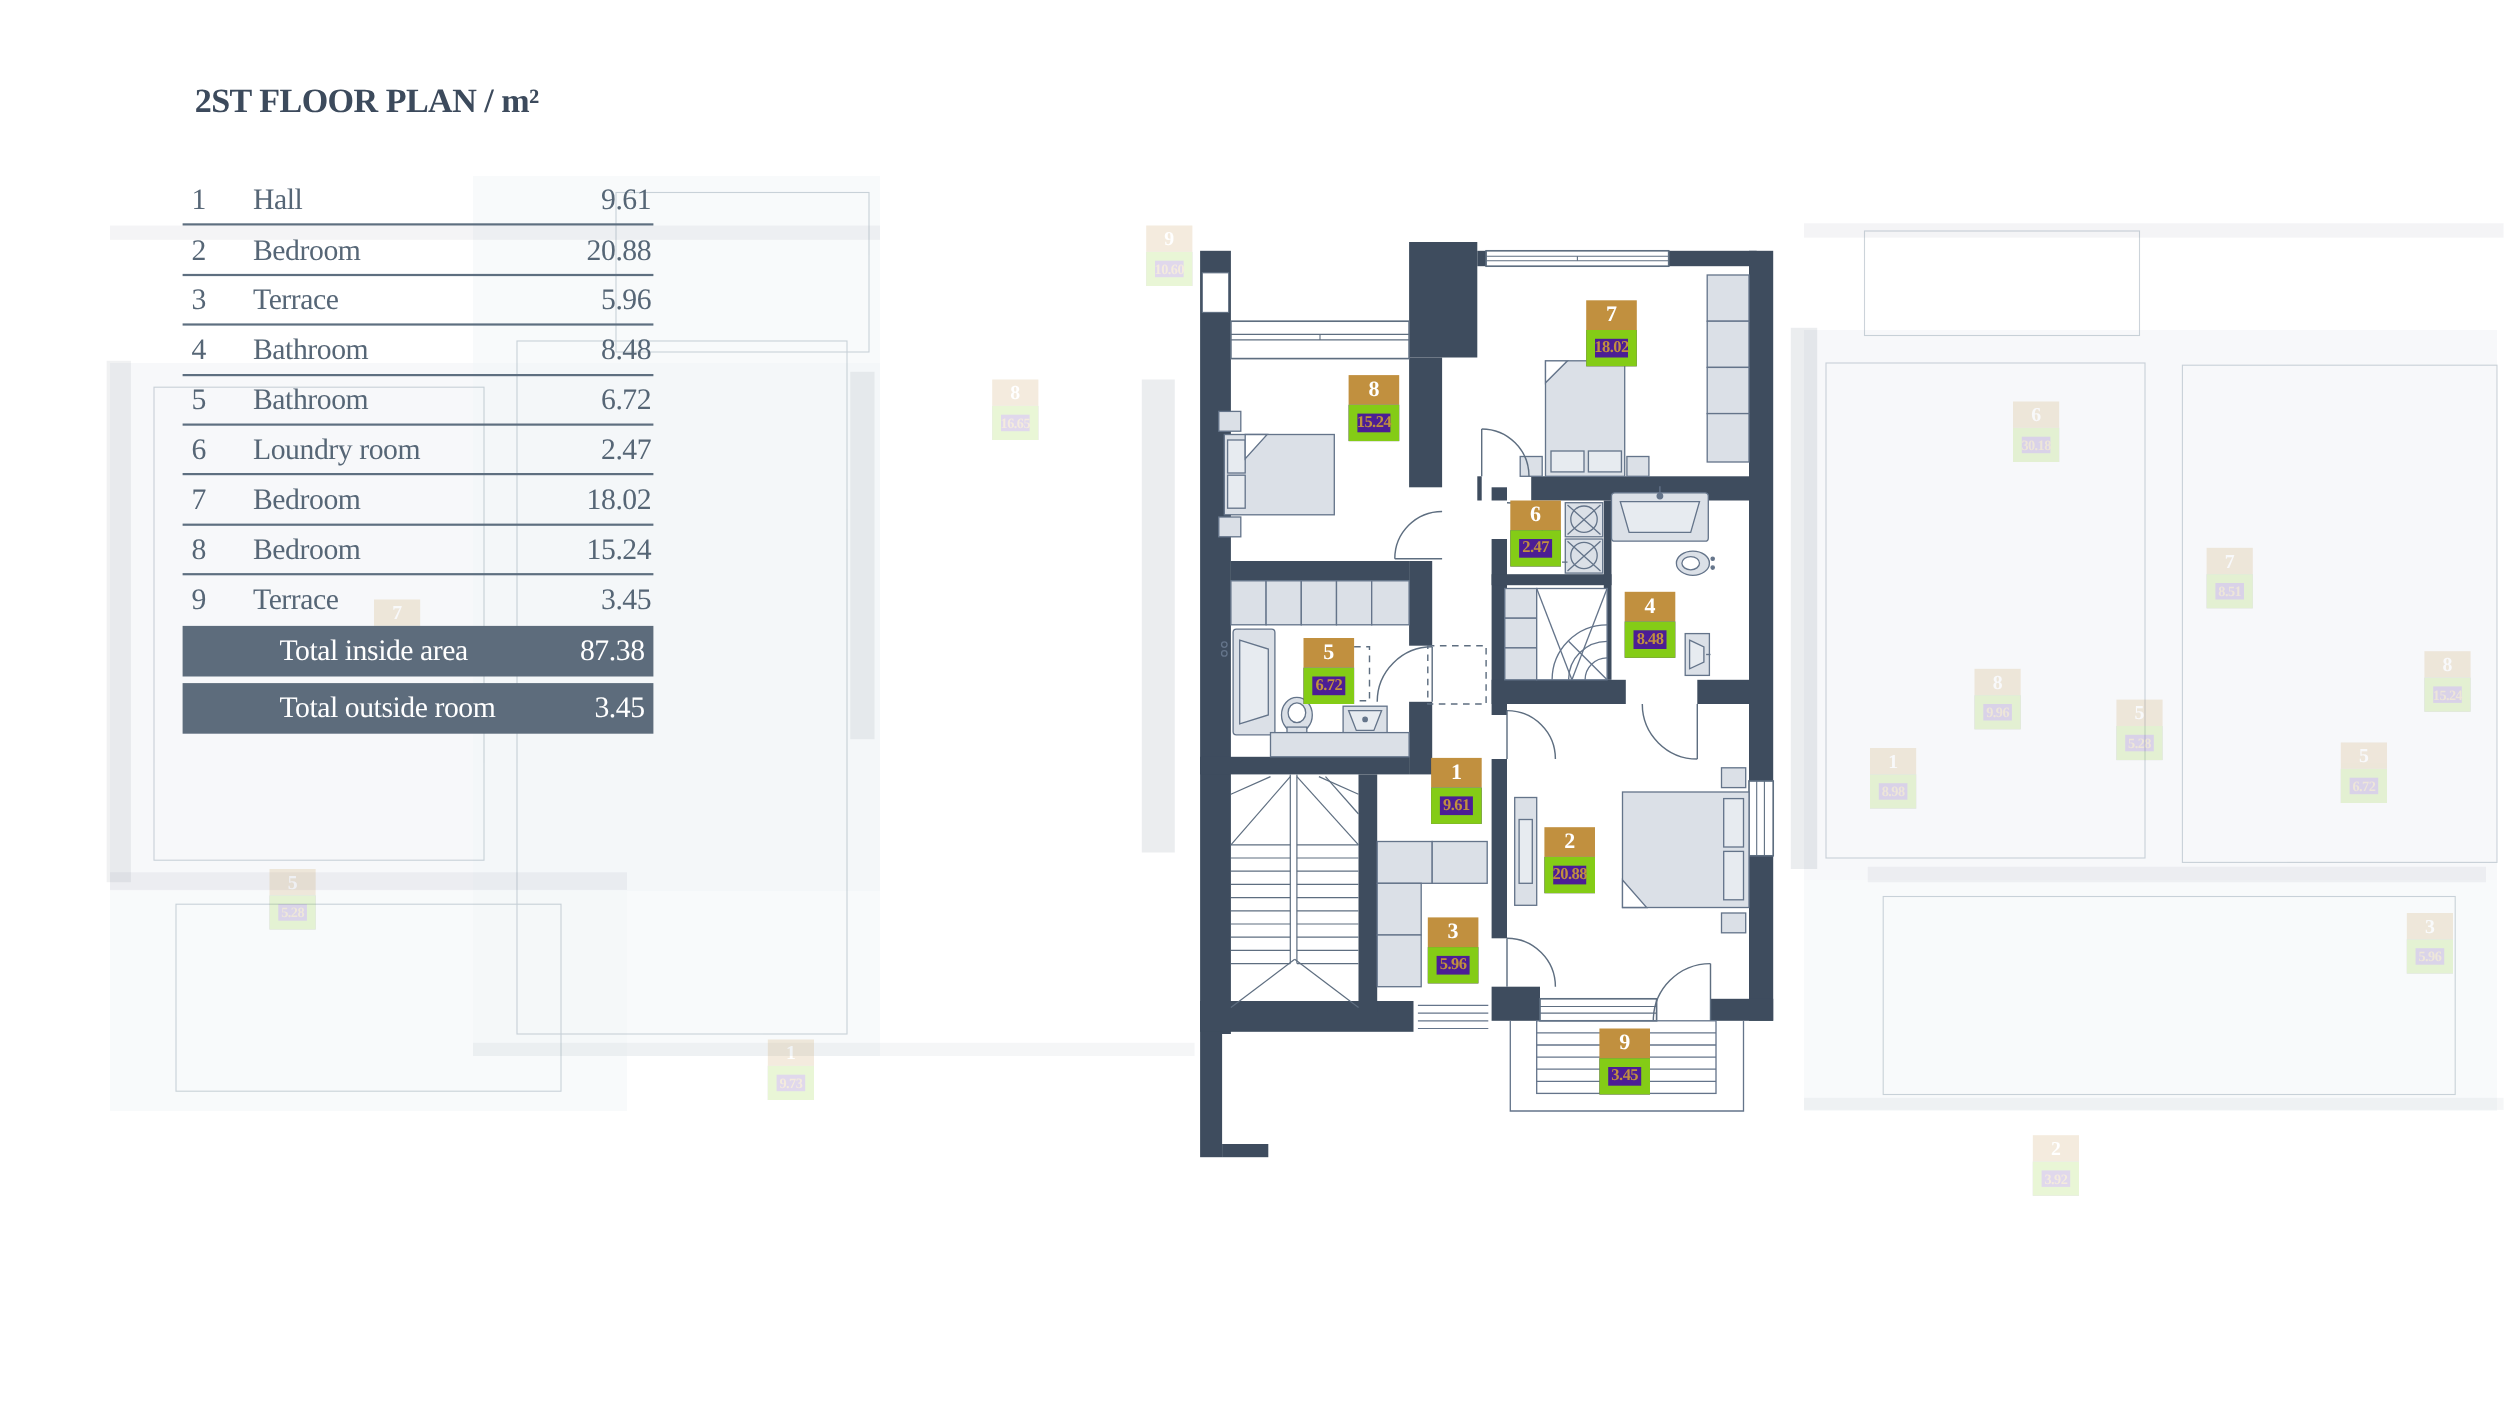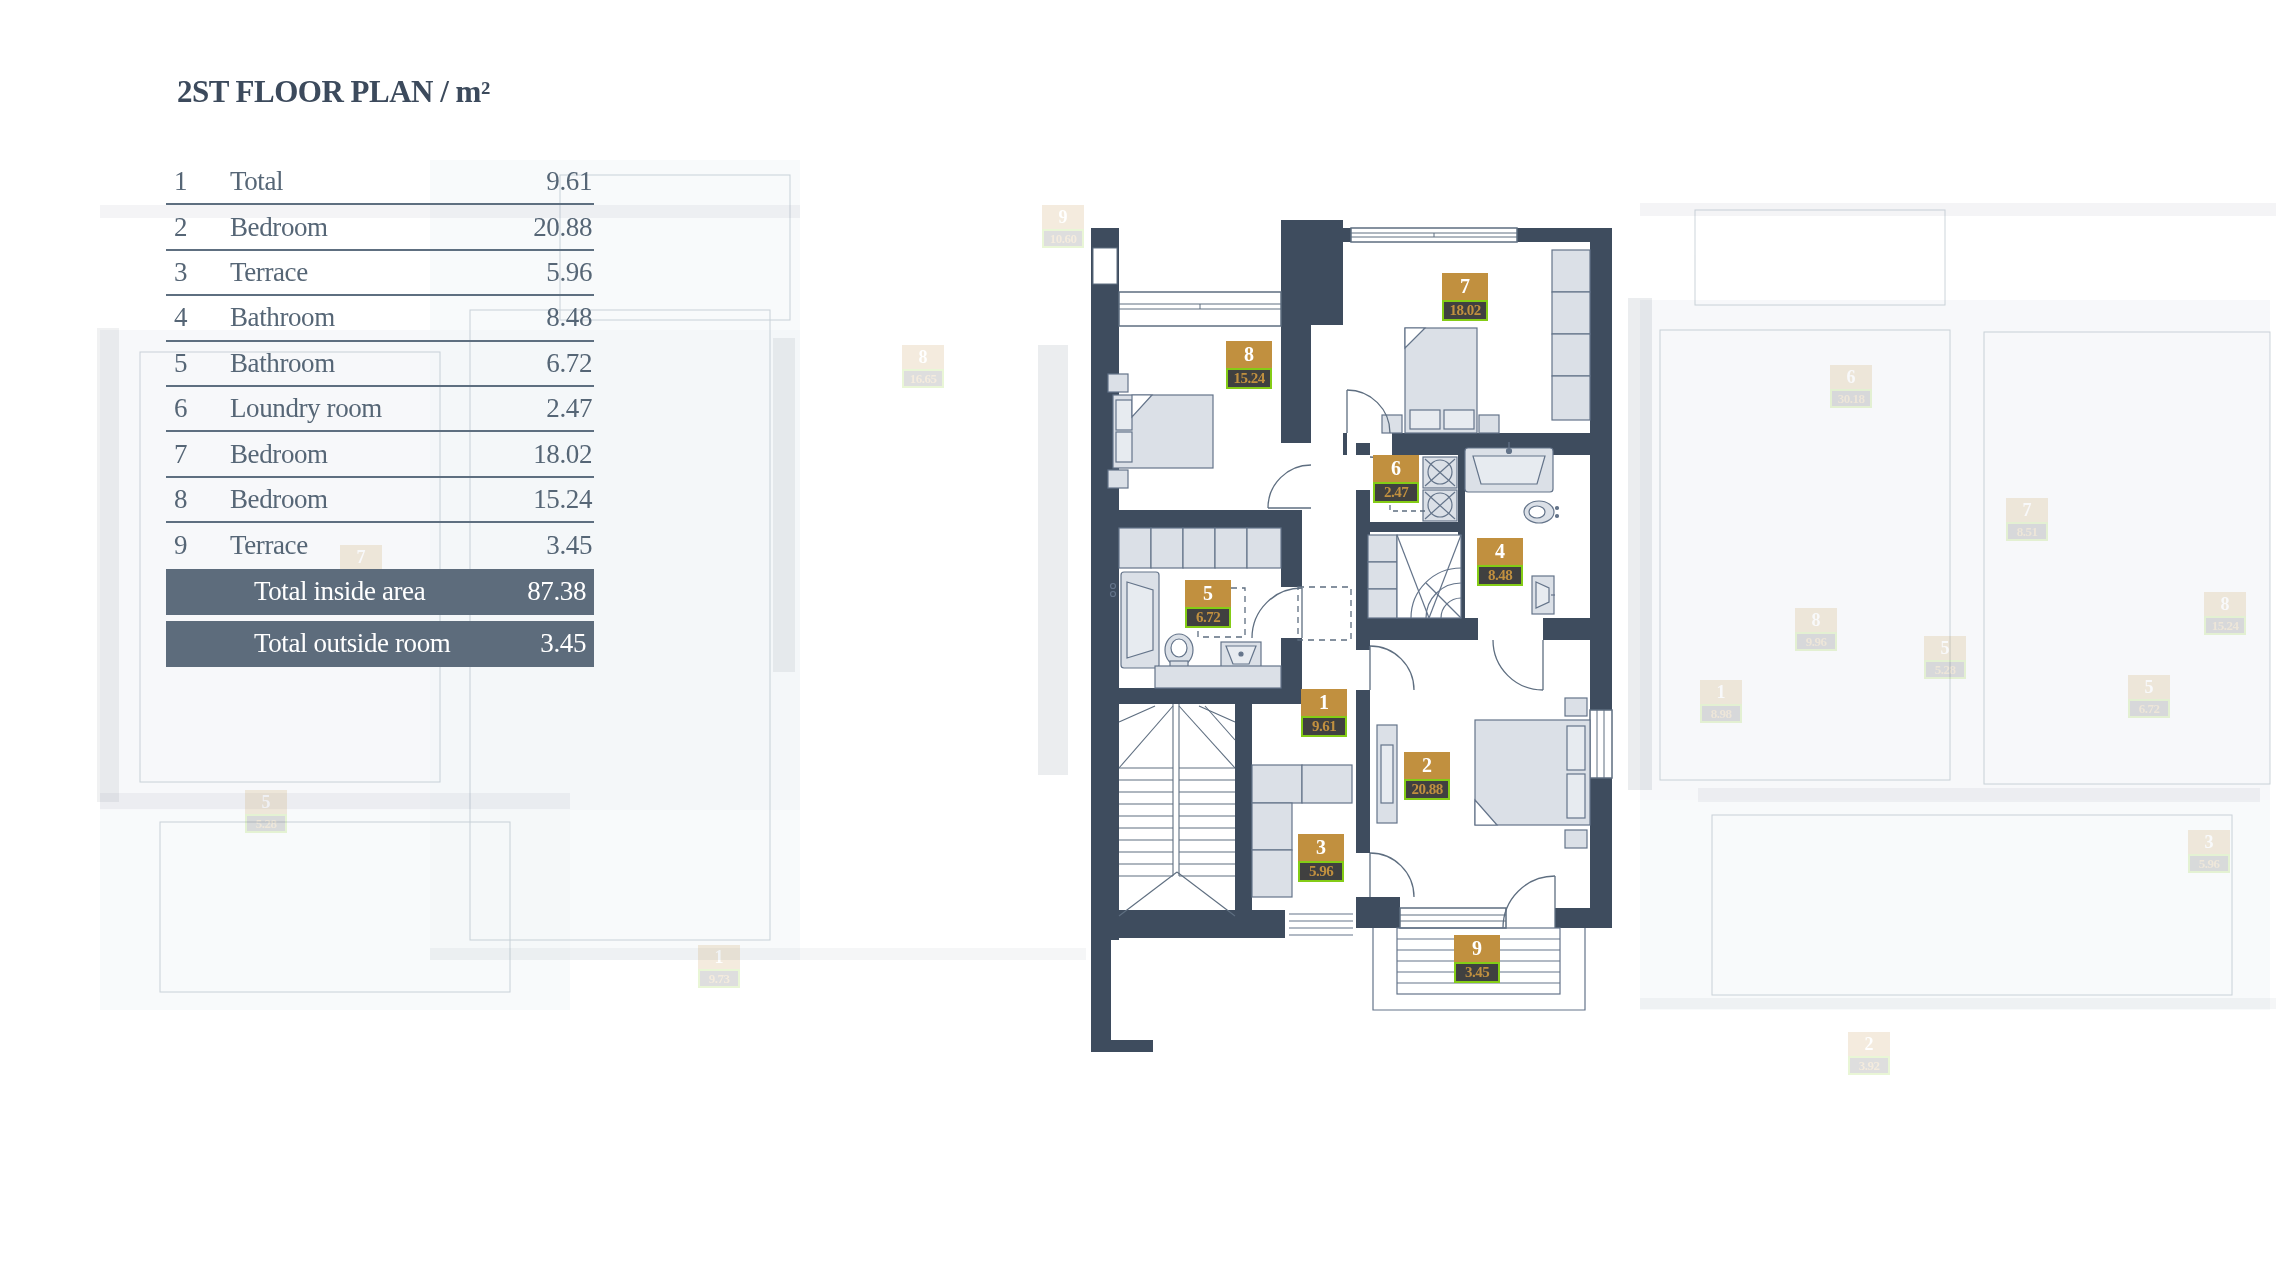--- a/index.html
+++ b/index.html
@@ -21,21 +21,21 @@
   .trow:first-child{margin-top:0;}
   .trow .lbl{flex:1;padding-left:88px;}
   .trow .val{padding-right:8px;}
   
   .plan{position:absolute;left:1045px;top:220px;width:535px;height:848px;}
   .plan svg{position:absolute;left:0;top:0;}
   
   .badge{position:absolute;width:46px;z-index:5;}
   .badge .bnum{height:27px;background:#C1903F;color:#ffffff;font-weight:700;font-size:20px;
                display:flex;align-items:center;justify-content:center;}
-  .badge .barea{height:17px;background:#404040;border:2px solid #84cc16;color:#C1903F;
+  .badge .barea{height:17px;background:#4c1d95;border:8px solid #84cc16;color:#C1903F;
                 font-size:15px;font-weight:700;display:flex;align-items:center;justify-content:center;
                 letter-spacing:-0.5px;}
   
   .wm{position:absolute;left:0;top:0;width:2276px;height:1280px;z-index:0;}
   .gbadge{position:absolute;width:42px;opacity:0.17;z-index:1;}
   .gbadge .bnum{height:24px;font-size:18px;}
   .gbadge .barea{height:15px;font-size:13px;}
   .layer-ui{z-index:2;}
 </style>
 </head>
@@ -75,21 +75,21 @@
       <rect x="1655" y="210" width="250" height="95"></rect>
     </g>
   </svg>
 
   <div class="title layer-ui">2ST FLOOR PLAN / m²</div>
 
   <div class="legend layer-ui">
     <div id="legend-rows">
   <div class="lrow">
     <span class="n">1</span>
-    <span class="nm">Total</span>
+    <span class="nm">Hall</span>
     <span class="ar">9.61</span>
   </div>
 
   <div class="lrow">
     <span class="n">2</span>
     <span class="nm">Bedroom</span>
     <span class="ar">20.88</span>
   </div>
 
   <div class="lrow">

